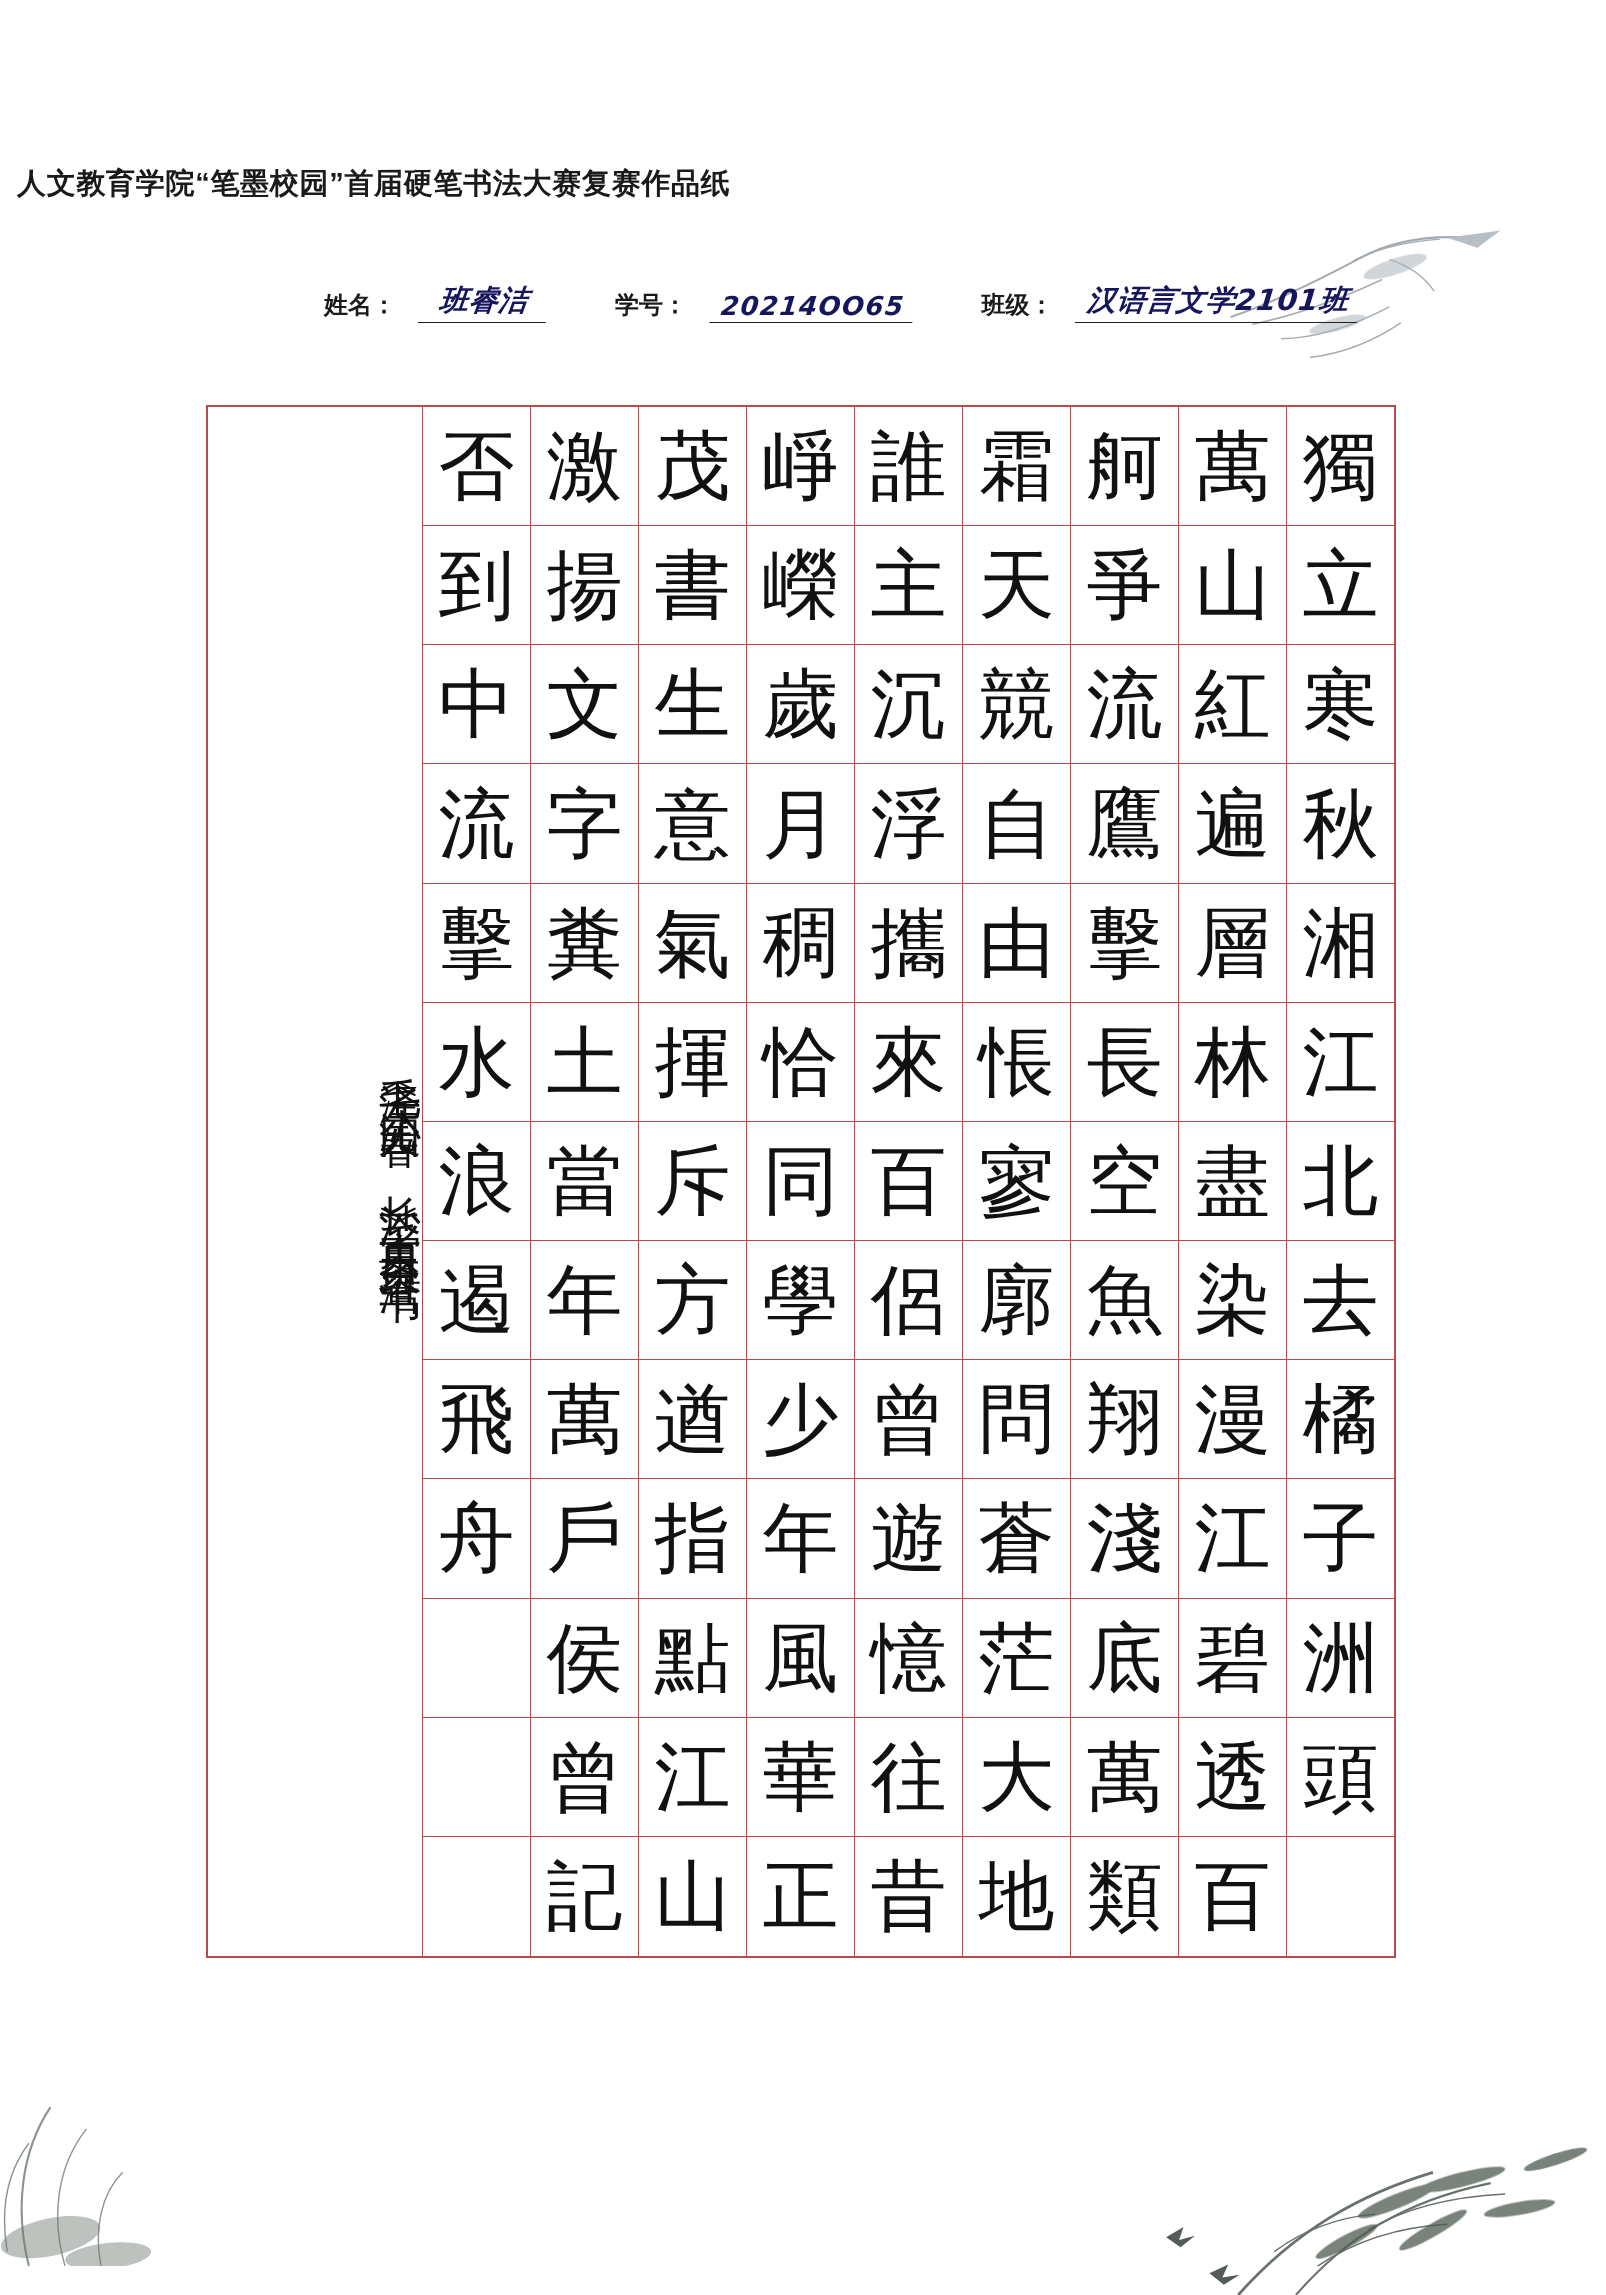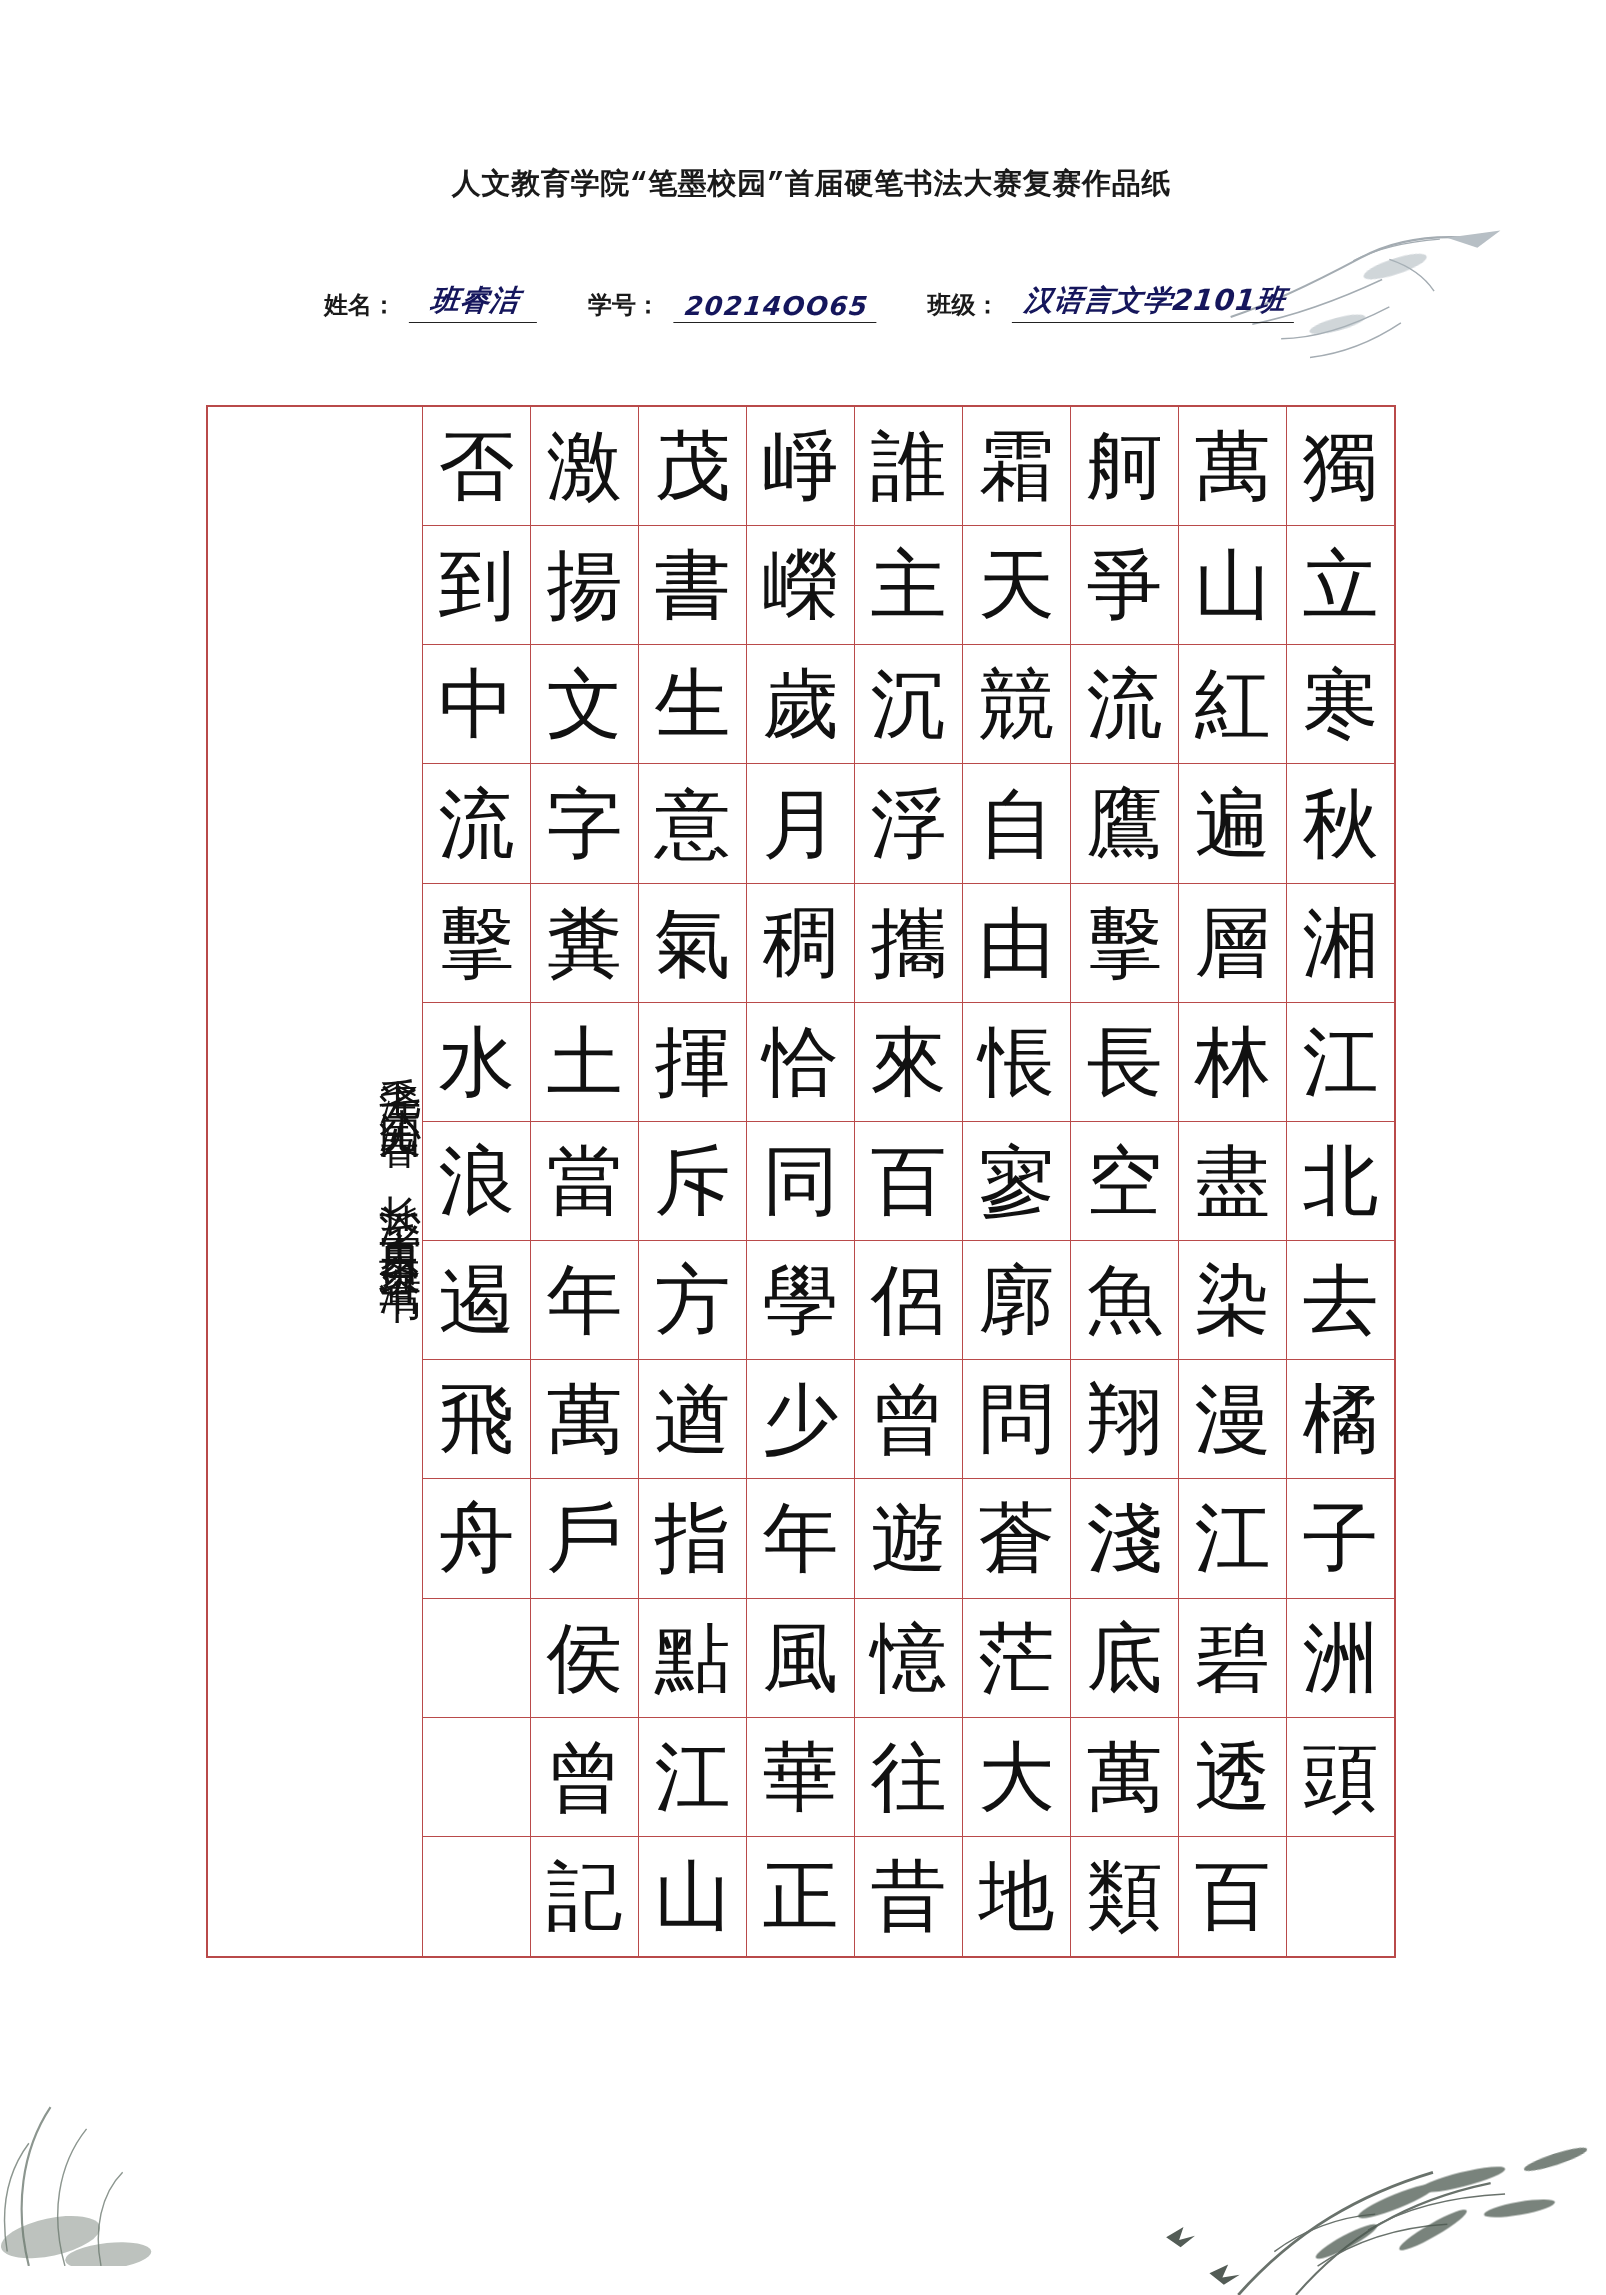--- a/index.html
+++ b/index.html
@@ -35,34 +35,33 @@
     left: 0; bottom: 29px;
     width: 303px; height: 332px;
     opacity: .9;
   }
 
   
   .page-title {
     position: absolute;
     top: 164px;
     left: 17px; right: 0;
-    text-align: center;
     font-size: 29px;
     font-weight: bold;
     letter-spacing: 0.7px;
-    font-family: Liberation Mono, monospace;
+    font-family: Liberation Sans, sans-serif;
   }
 
   .meta-row {
     position: absolute;
     top: 281px;
     left: 324px;
     display: flex;
     align-items: flex-end;
-    gap: 15px;
+    gap: 24px;
     font-size: 24px;
   }
   .meta-label {
     font-weight: bold;
     white-space: nowrap;
     padding-bottom: 2.9px;
   }
   .meta-value {
     border-bottom: 1.4px solid #222;
     min-width: 108px;

